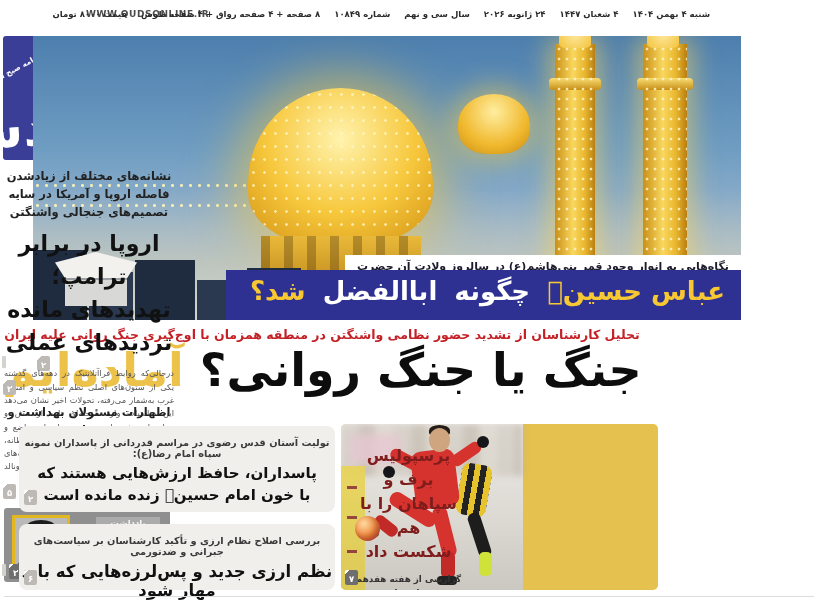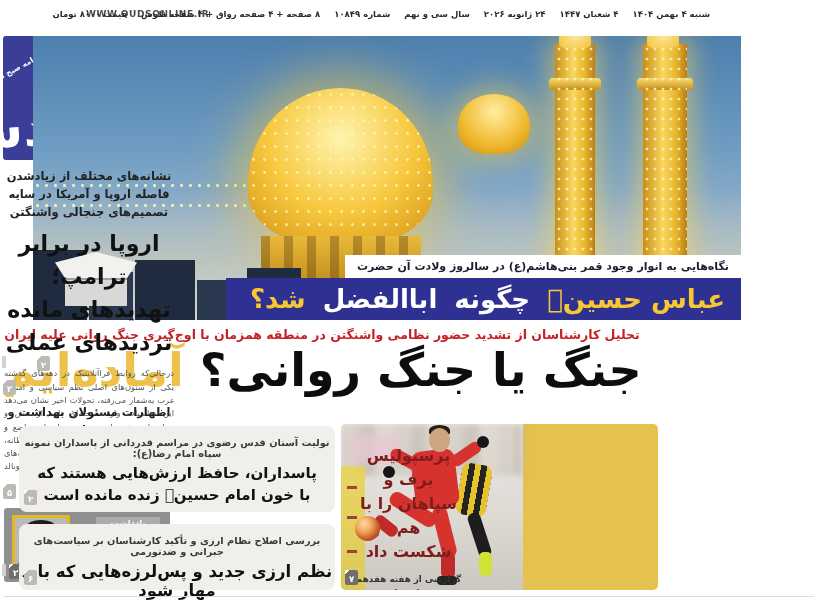--- a/index.html
+++ b/index.html
@@ -59,21 +59,21 @@
             background-size:9px 3px;}
   .canopy{position:absolute;left:22px;bottom:14px;width:82px;height:54px;}
   .canopy .roof{position:absolute;top:0;left:0;right:0;height:26px;background:#f2f1ed;
             clip-path:polygon(12% 100%,0 40%,50% 0,100% 40%,88% 100%);}
   .canopy .base{position:absolute;bottom:0;left:10px;right:10px;height:26px;background:#d8d9d6;
             border-top:2px solid #9aa0a4;}
   .sparkle{position:absolute;border-radius:50%;filter:blur(1px);}
   
   .photo-kicker{position:absolute;right:0;bottom:42px;height:23px;line-height:23px;background:#fff;
                 padding:0 12px;font-size:11px;font-weight:bold;color:#1c1c2e;white-space:nowrap;}
-  .photo-strip{position:absolute;right:0;bottom:0;height:42px;line-height:42px;background:#2e3192;
+  .photo-strip{position:absolute;right:0;bottom:0;height:50px;line-height:42px;background:#2e3192;
                padding:0 16px;font-size:26px;font-weight:900;white-space:nowrap;}
   .photo-strip .gold{color:#f7c832;} .photo-strip .white{color:#ffffff;}
   .photo-strip span{margin-left:8px;}
   
   .lead{position:absolute;right:192px;top:327px;width:640px;text-align:center;}
   .lead-kicker{font-size:12.5px;font-weight:bold;color:#c42127;}
   .lead-headline{margin-top:3px;font-size:46px;font-weight:900;color:#0d0d0d;line-height:1.1;
                  white-space:nowrap;}
   .lead-headline .accent{color:#ecc24a;}
   

